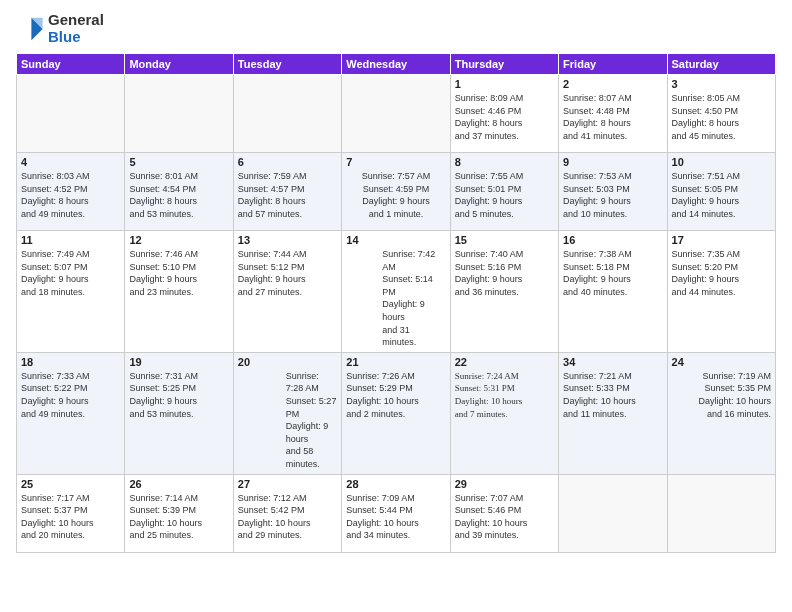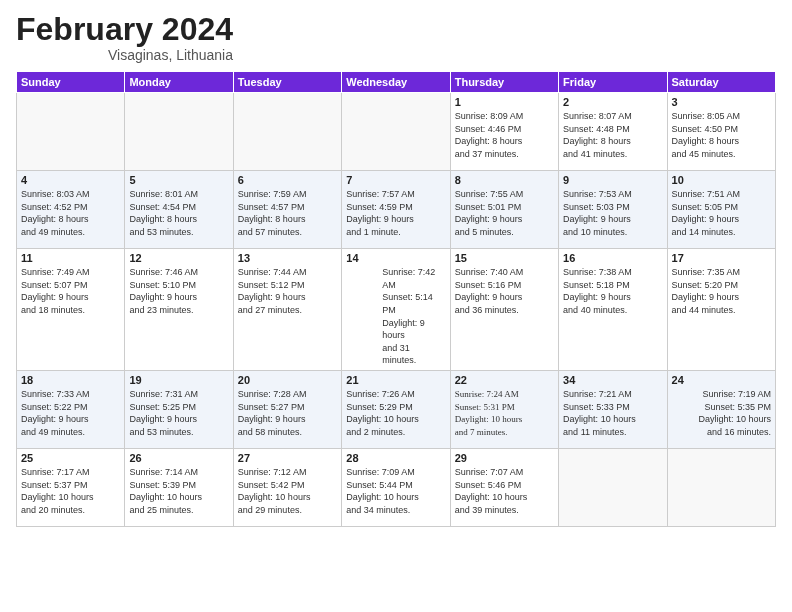--- a/index.html
+++ b/index.html
@@ -98,23 +98,29 @@
     }
     .row-alt td {
       background: #f0f4fa;
     }
   </style>
 </head>
 <body>
 
 <div class="page">
   <div class="header">
-    <div class="title-area">
-      <div class="month-title">February 2024</div>
-      <div class="subtitle">Visaginas, Lithuania</div>
+    <div class="logo">
+      <svg class="logo-icon" viewBox="0 0 40 40">
+        <polygon points="22,4 38,20 22,36" fill="#1a6bbf"></polygon>
+        <polygon points="22,4 38,4 38,20" fill="#5aa0e0" opacity="0.6"></polygon>
+      </svg>
+      <div class="logo-text">
+        <span class="logo-general">General</span>
+        <span class="logo-blue">Blue</span>
+      </div>
     </div>
   </div>
 
   <table class="calendar">
     <thead>
       <tr>
         <th>Sunday</th>
         <th>Monday</th>
         <th>Tuesday</th>
         <th>Wednesday</th>
@@ -168,21 +174,21 @@
           </td>
           <td>
             <span class="day-number">6</span>
             <div class="day-info" style="white-space: pre-line;">Sunrise: 7:59 AM
 Sunset: 4:57 PM
 Daylight: 8 hours
 and 57 minutes.</div>
           </td>
           <td>
             <span class="day-number">7</span>
-            <div class="day-info" style="white-space: pre-line;">Sunrise: 7:57 AM
+            <div class="day-info" style="white-space: pre-line; text-align: center;">Sunrise: 7:57 AM
 Sunset: 4:59 PM
 Daylight: 9 hours
 and 1 minute.</div>
           </td>
           <td>
             <span class="day-number">8</span>
             <div class="day-info" style="white-space: pre-line;">Sunrise: 7:55 AM
 Sunset: 5:01 PM
 Daylight: 9 hours
 and 5 minutes.</div>
@@ -263,21 +269,21 @@
           </td>
           <td>
             <span class="day-number">19</span>
             <div class="day-info" style="white-space: pre-line;">Sunrise: 7:31 AM
 Sunset: 5:25 PM
 Daylight: 9 hours
 and 53 minutes.</div>
           </td>
           <td>
             <span class="day-number">20</span>
-            <div class="day-info" style="white-space: pre-line;">Sunrise: 7:28 AM
+            <div class="day-info" style="white-space: pre-line; margin-left: 48px;">Sunrise: 7:28 AM
 Sunset: 5:27 PM
 Daylight: 9 hours
 and 58 minutes.</div>
           </td>
           <td>
             <span class="day-number">21</span>
             <div class="day-info" style="white-space: pre-line;">Sunrise: 7:26 AM
 Sunset: 5:29 PM
 Daylight: 10 hours
 and 2 minutes.</div>

